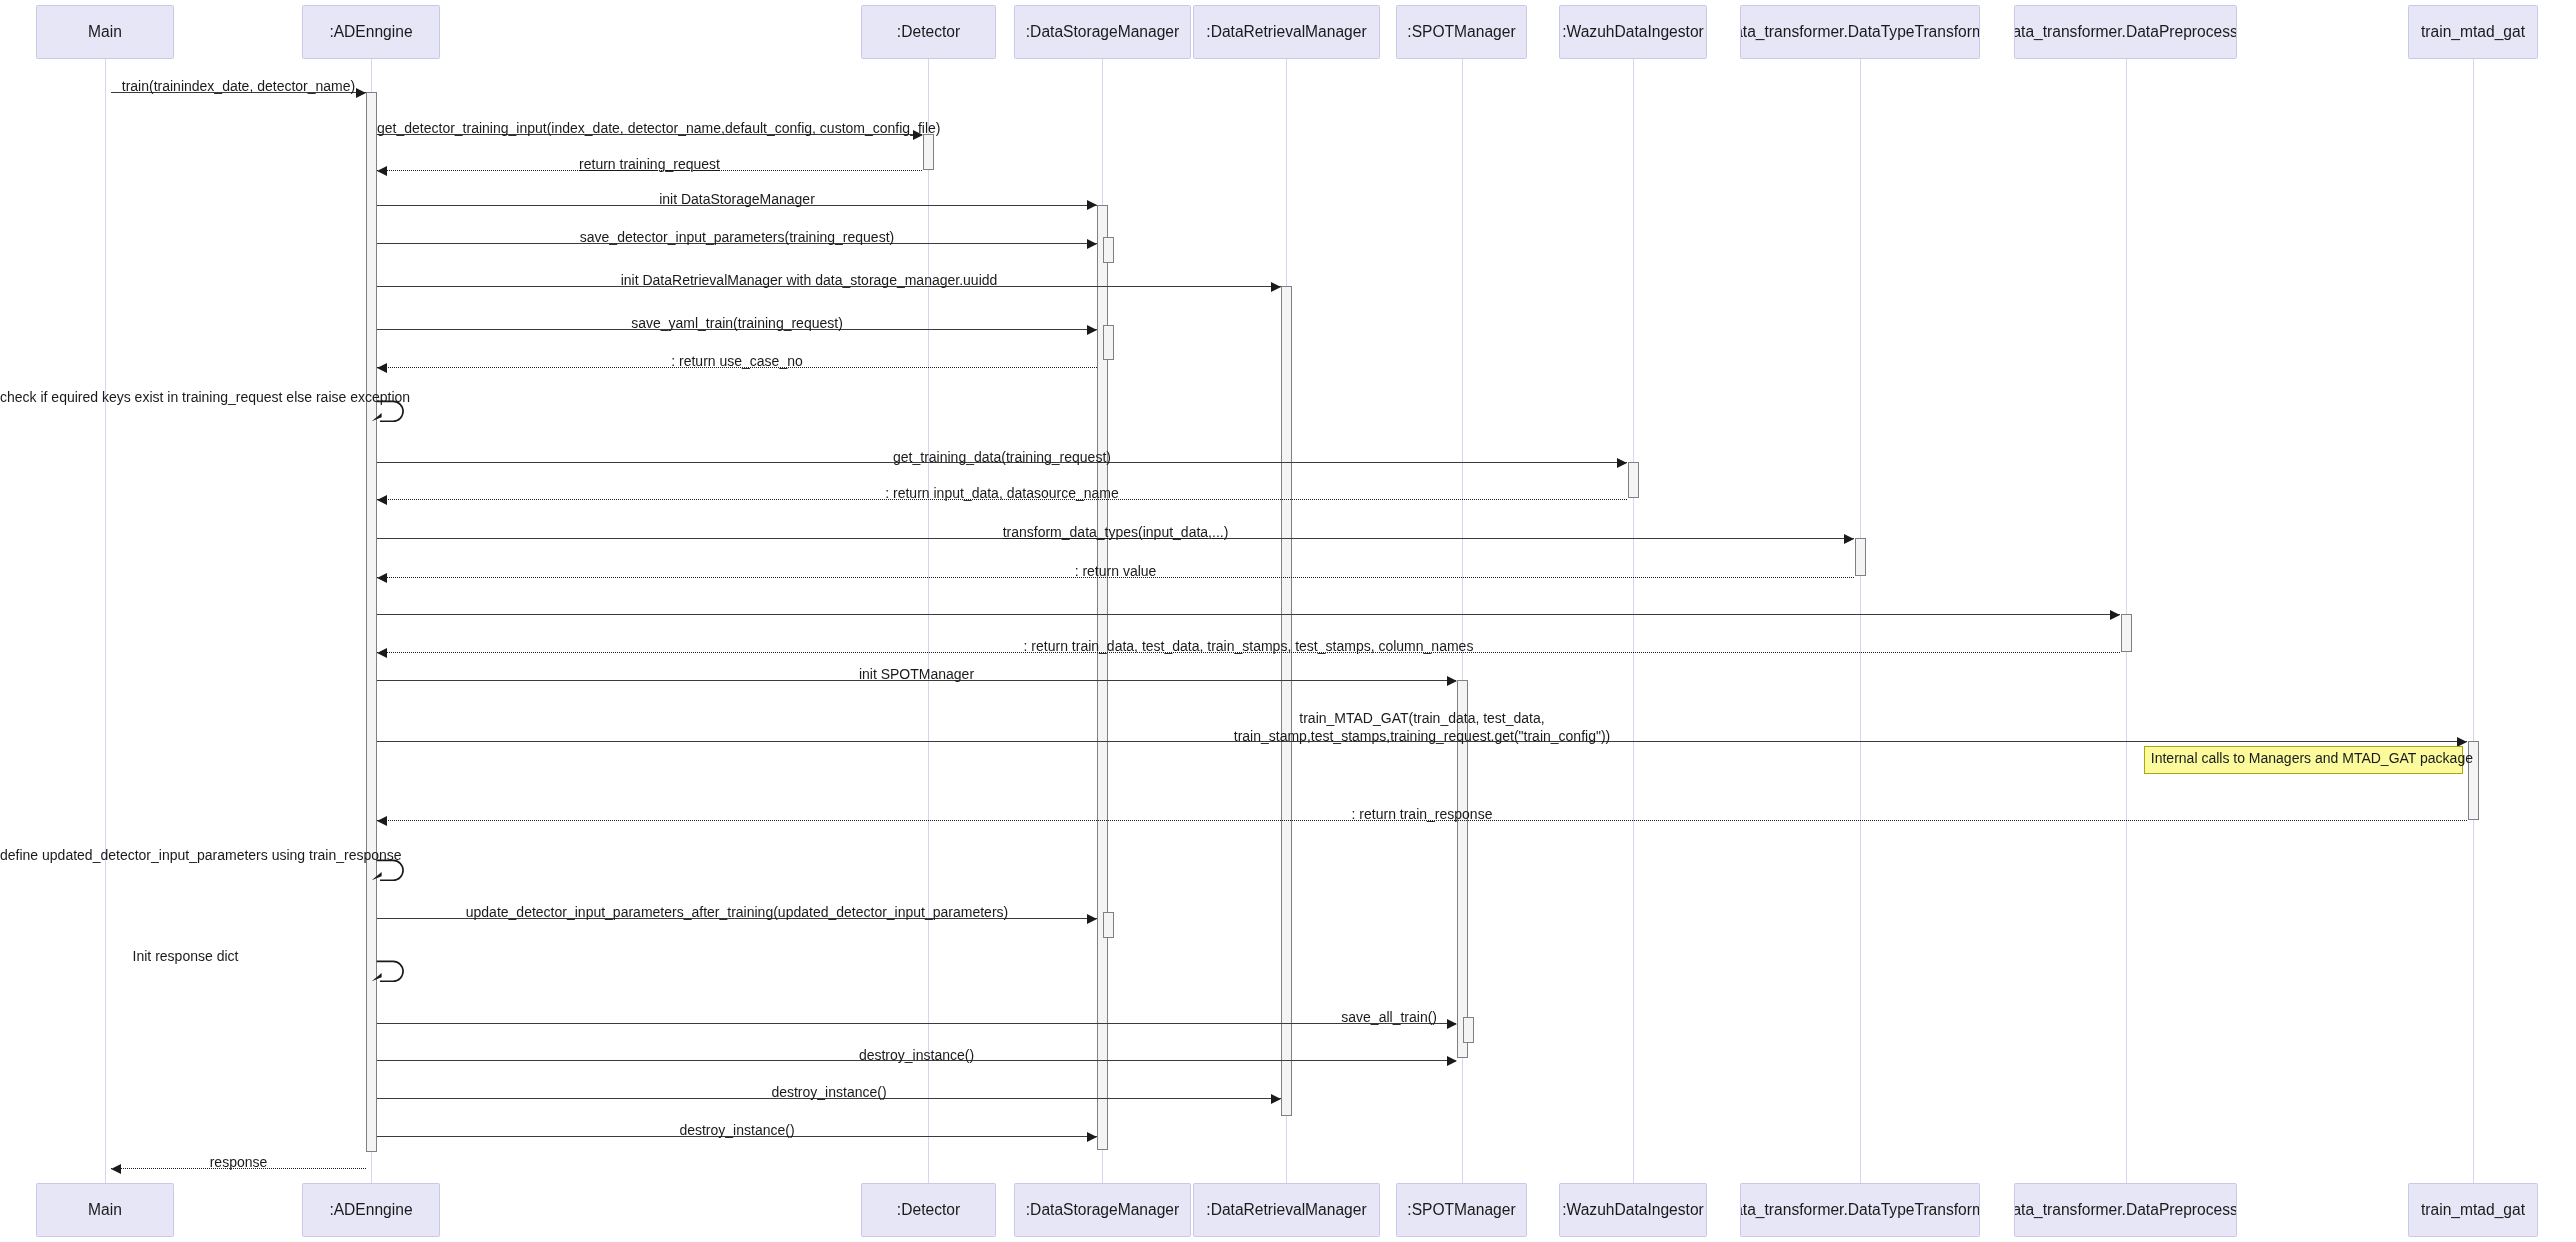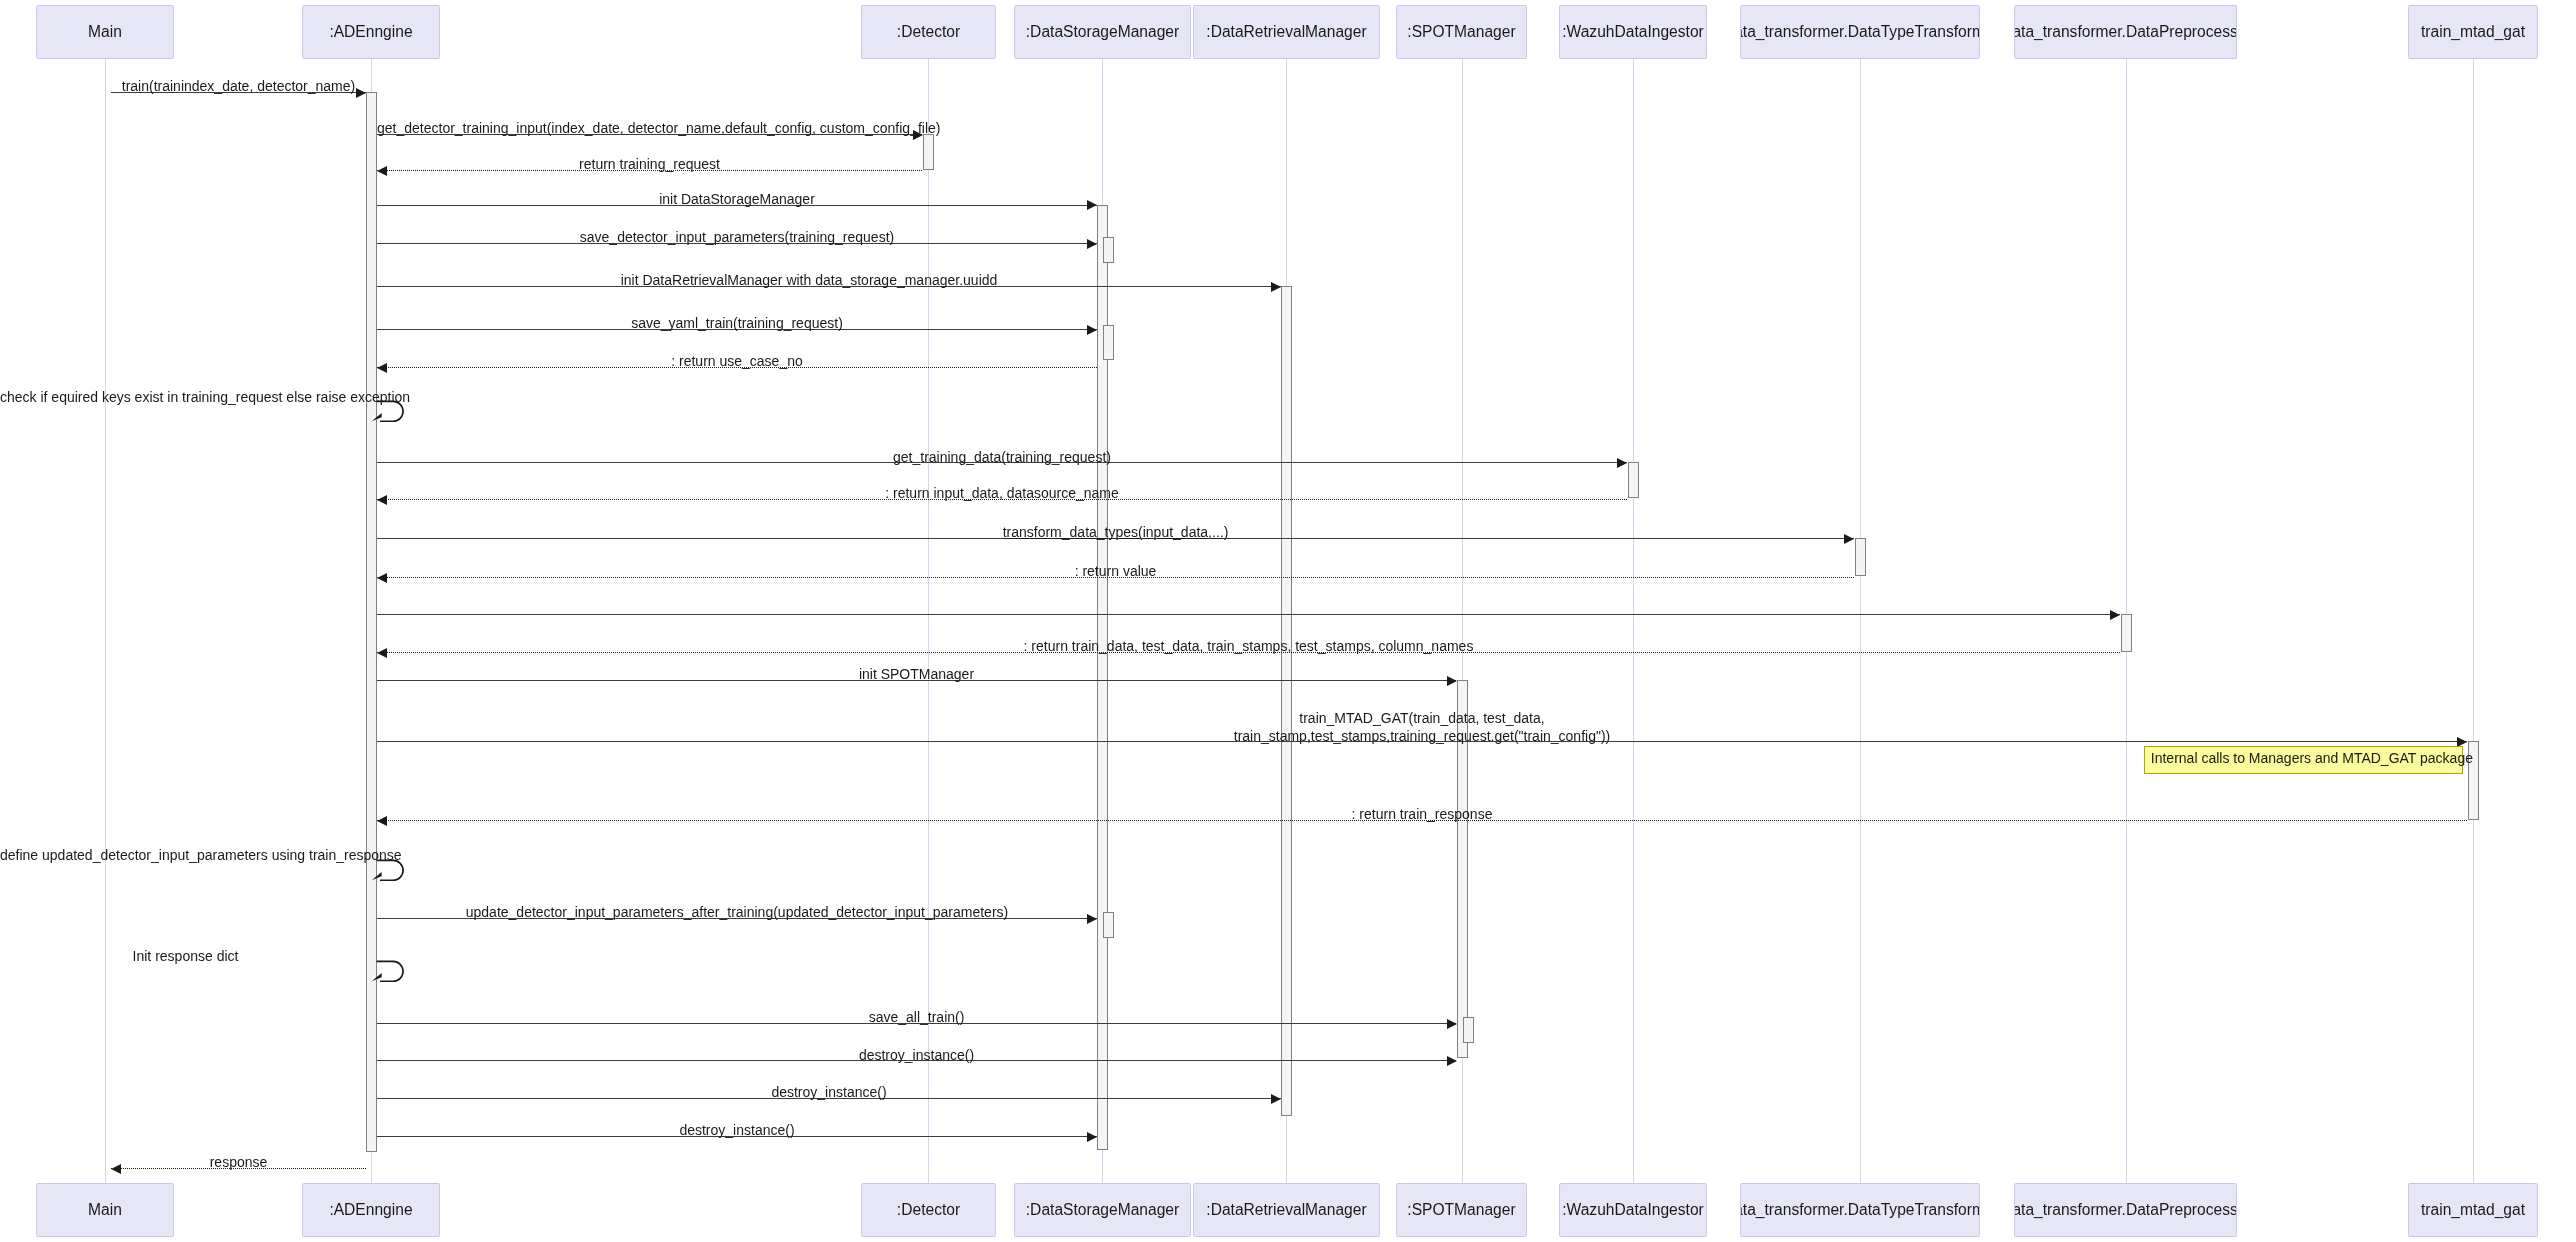--- a/index.html
+++ b/index.html
@@ -186,21 +186,21 @@
     <div class="activation" style="left: 1103px; top: 912px; width: 10.7px; height: 26px;"></div>
     <div class="activation" style="left: 1463px; top: 1017px; width: 10.7px; height: 26px;"></div>
     <div class="msg-line" style="left: 111px; top: 92px; width: 255px;"></div>
     <div class="arrow-head right" style="top: 88px; left: 356px;"></div>
     <div class="msg-label" style="top: 78px; left: 111px; width: 255px;">train(trainindex_date, detector_name)</div>
     <div class="msg-line" style="left: 377px; top: 134px; width: 545px;"></div>
     <div class="arrow-head right" style="top: 130px; left: 913px;"></div>
     <div class="msg-label" style="top: 120px; left: 377px; width: 545px;">get_detector_training_input(index_date, detector_name,default_config, custom_config_file)</div>
     <div class="msg-line dashed" style="left: 377px; top: 170px; width: 545px;"></div>
     <div class="arrow-head left" style="top: 166px; left: 377px;"></div>
-    <div class="msg-label" style="top: 156px; left: 377px; width: 545px;">return training_request</div>
+    <div class="msg-label" style="top: 156px; left: 377px; width: 545px; text-decoration: underline;">return training_request</div>
     <div class="msg-line" style="left: 377px; top: 205px; width: 720px;"></div>
     <div class="arrow-head right" style="top: 200px; left: 1087px;"></div>
     <div class="msg-label" style="top: 191px; left: 377px; width: 720px;">init DataStorageManager</div>
     <div class="msg-line" style="left: 377px; top: 243px; width: 720px;"></div>
     <div class="arrow-head right" style="top: 239px; left: 1087px;"></div>
     <div class="msg-label" style="top: 229px; left: 377px; width: 720px;">save_detector_input_parameters(training_request)</div>
     <div class="msg-line" style="left: 377px; top: 286px; width: 904px;"></div>
     <div class="arrow-head right" style="top: 282px; left: 1271px;"></div>
     <div class="msg-label" style="top: 272px; left: 357px; width: 904px;">init DataRetrievalManager with data_storage_manager.uuidd</div>
     <div class="msg-line" style="left: 377px; top: 329px; width: 720px;"></div>
@@ -234,21 +234,21 @@
     <div class="msg-label multi" style="top: 710px; left: 377px; width: 2090px; white-space: pre;">train_MTAD_GAT(train_data, test_data,
 train_stamp,test_stamps,training_request.get("train_config"))</div>
     <div class="msg-line dashed" style="left: 377px; top: 820px; width: 2090px;"></div>
     <div class="arrow-head left" style="top: 816px; left: 377px;"></div>
     <div class="msg-label" style="top: 806px; left: 377px; width: 2090px;">: return train_response</div>
     <div class="msg-line" style="left: 377px; top: 918px; width: 720px;"></div>
     <div class="arrow-head right" style="top: 914px; left: 1087px;"></div>
     <div class="msg-label" style="top: 904px; left: 377px; width: 720px;">update_detector_input_parameters_after_training(updated_detector_input_parameters)</div>
     <div class="msg-line" style="left: 377px; top: 1023px; width: 1079px;"></div>
     <div class="arrow-head right" style="top: 1019px; left: 1447px;"></div>
-    <div class="msg-label" style="top: 1009px; left: 377px; width: 1079px;">save_all_train()</div>
+    <div class="msg-label" style="top: 1009px; left: 358px; width: 1079px; text-align: right;">save_all_train()</div>
     <div class="msg-line" style="left: 377px; top: 1060px; width: 1079px;"></div>
     <div class="arrow-head right" style="top: 1056px; left: 1447px;"></div>
     <div class="msg-label" style="top: 1047px; left: 377px; width: 1079px;">destroy_instance()</div>
     <div class="msg-line" style="left: 377px; top: 1098px; width: 904px;"></div>
     <div class="arrow-head right" style="top: 1094px; left: 1271px;"></div>
     <div class="msg-label" style="top: 1084px; left: 377px; width: 904px;">destroy_instance()</div>
     <div class="msg-line" style="left: 377px; top: 1136px; width: 720px;"></div>
     <div class="arrow-head right" style="top: 1132px; left: 1087px;"></div>
     <div class="msg-label" style="top: 1122px; left: 377px; width: 720px;">destroy_instance()</div>
     <div class="msg-line dashed" style="left: 111px; top: 1168px; width: 255px;"></div>

